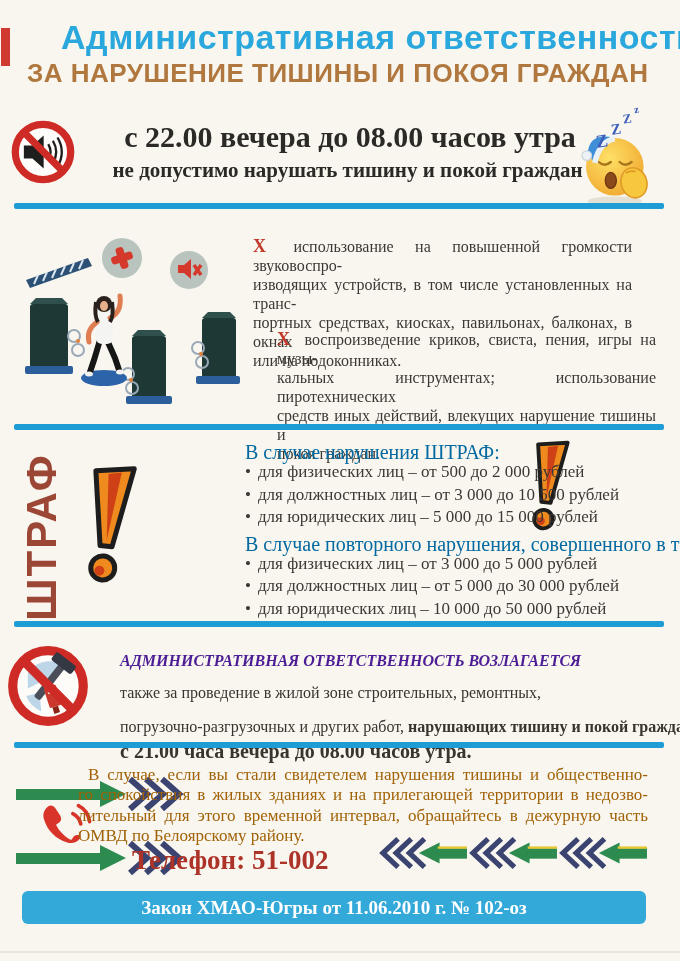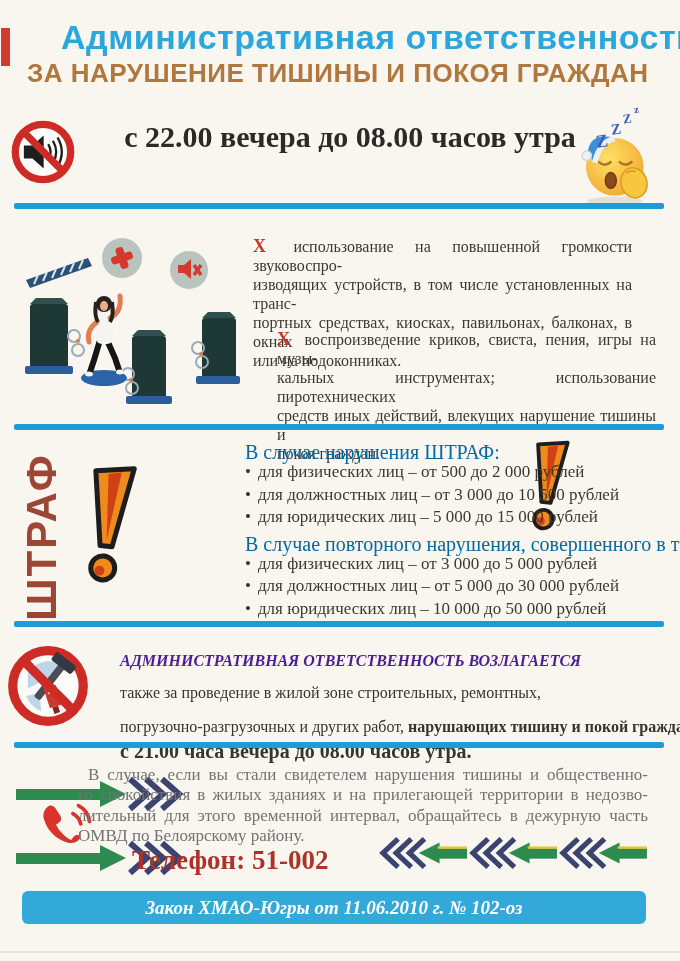--- a/index.html
+++ b/index.html
@@ -38,27 +38,27 @@
   .fb{color:#3c3833;margin-right:7px;}
 
   
   .works{left:120px;top:651px;width:540px;}
   .wh{font-weight:bold;font-size:16px;line-height:19px;color:#4c1d95;white-space:nowrap;font-style:italic;}
   .wl{font-size:16px;line-height:20.5px;white-space:nowrap;margin-top:13px;}
   .wb{font-weight:bold;}
   .wbig{font-weight:bold;font-size:20px;line-height:26px;white-space:nowrap;margin-top:1px;}
 
   
-  .contact{left:78px;top:765px;width:570px;font-size:17px;line-height:20.3px;color:#737373;}
+  .contact{left:78px;top:765px;width:570px;font-size:17px;line-height:20.3px;color:#a16207;}
   .cl0{text-indent:10px;}
   .phone{left:112px;top:845px;font-weight:bold;font-size:27px;color:#ad3328;white-space:nowrap;margin-left:20px;}
 
   
   .law{left:22px;top:891px;width:624px;height:33px;background:#33a9da;border-radius:6px;
-       color:#ffffff;font-weight:bold;font-size:19px;line-height:33px;text-align:center;white-space:nowrap;font-style:italic;}
+       color:#ffffff;font-weight:bold;font-size:19px;line-height:33px;text-align:center;white-space:nowrap;}
   .bottom-line{left:0;top:951px;width:680px;height:2px;background:#e7e4da;}
 </style>
 </head>
 <body>
 
 <div class="page">
 
   <div class="abs edge-bar"></div>
   <div class="abs title">Административная ответственность</div>
   <div class="abs subtitle">ЗА НАРУШЕНИЕ ТИШИНЫ И ПОКОЯ ГРАЖДАН</div>
@@ -66,20 +66,21 @@
   <svg class="abs" style="left:10px;top:119px;width:66px;height:66px;" viewBox="0 0 100 100">
     <circle cx="50" cy="50" r="42" fill="#fefdfb" stroke="#ce2b26" stroke-width="11"></circle>
     <path d="M21 40 h13 l17 -15 v50 l-17 -15 h-13 z" fill="#1e1e1e"></path>
     <path d="M58 38 q7 12 0 24" stroke="#1e1e1e" stroke-width="3.5" fill="none"></path>
     <path d="M65 33 q10 17 0 34" stroke="#1e1e1e" stroke-width="3.5" fill="none"></path>
     <path d="M72 28 q13 22 0 44" stroke="#1e1e1e" stroke-width="3.5" fill="none"></path>
     <line x1="23" y1="22" x2="78" y2="77" stroke="#ce2b26" stroke-width="11"></line>
   </svg>
 
   <div class="abs qh1">с 22.00 вечера до 08.00 часов утра</div>
+  <div class="abs qh2">не допустимо нарушать тишину и покой граждан</div>
 
   <svg class="abs" style="left:578px;top:116px;width:80px;height:92px;" viewBox="0 0 100 112">
     <defs>
       <radialGradient id="gface" cx="40%" cy="35%" r="75%">
         <stop offset="0%" stop-color="#ffe066"></stop>
           <stop offset="100%" stop-color="#efa62e"></stop>
       </radialGradient>
     </defs>
     <ellipse cx="46" cy="105" rx="34" ry="6" fill="#e4e0d4"></ellipse>
     <circle cx="46" cy="62" r="36" fill="url(#gface)"></circle>

